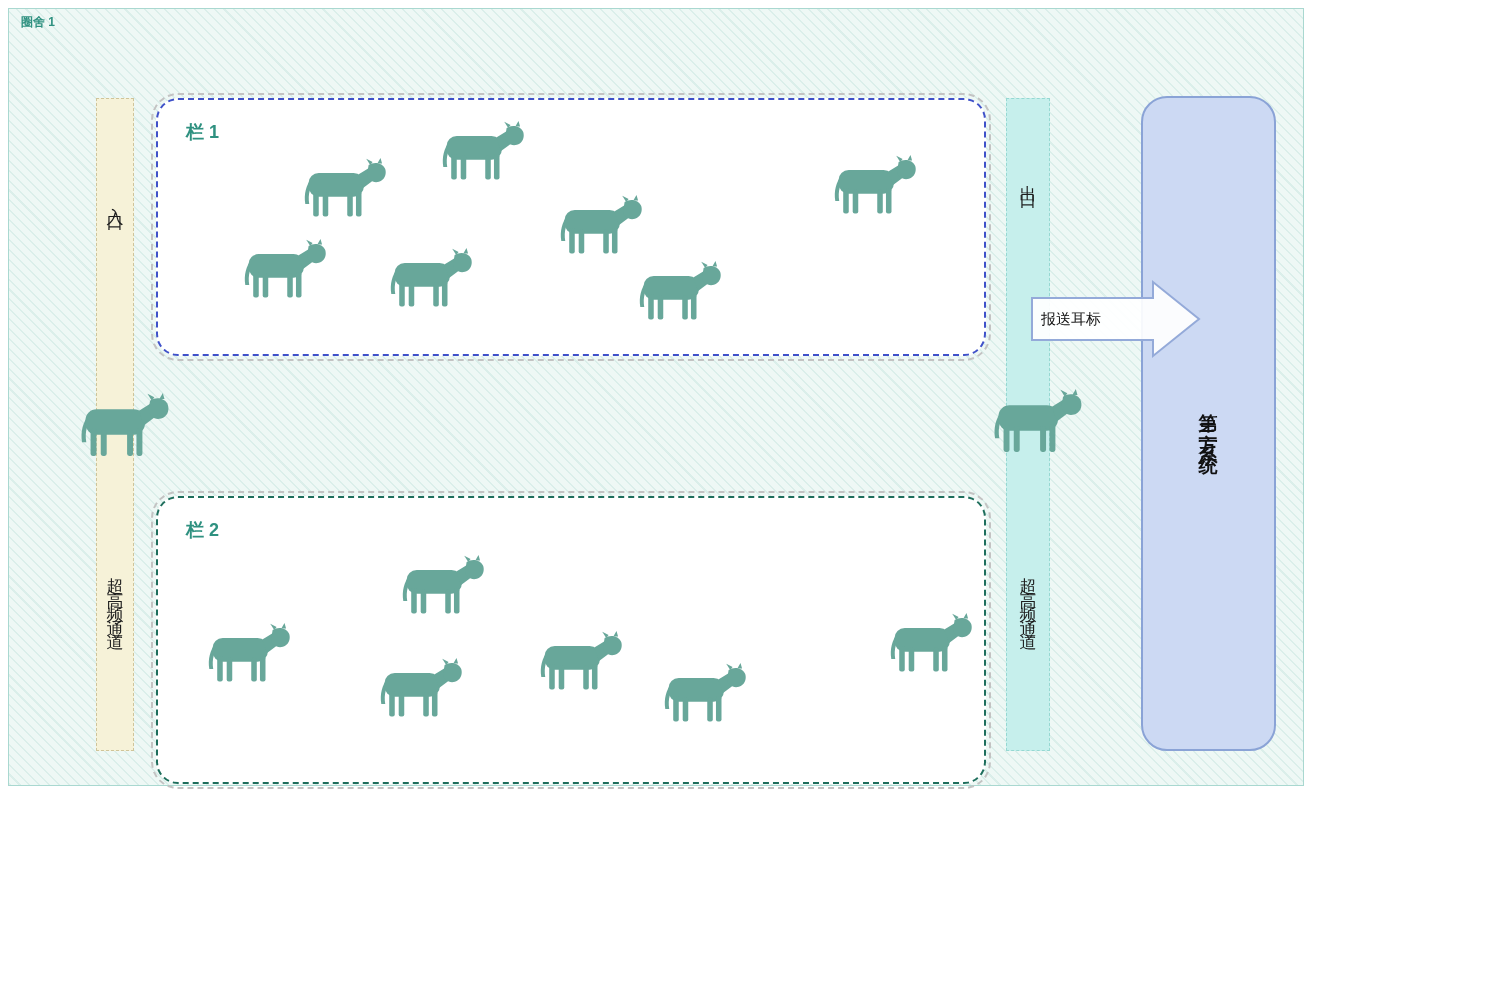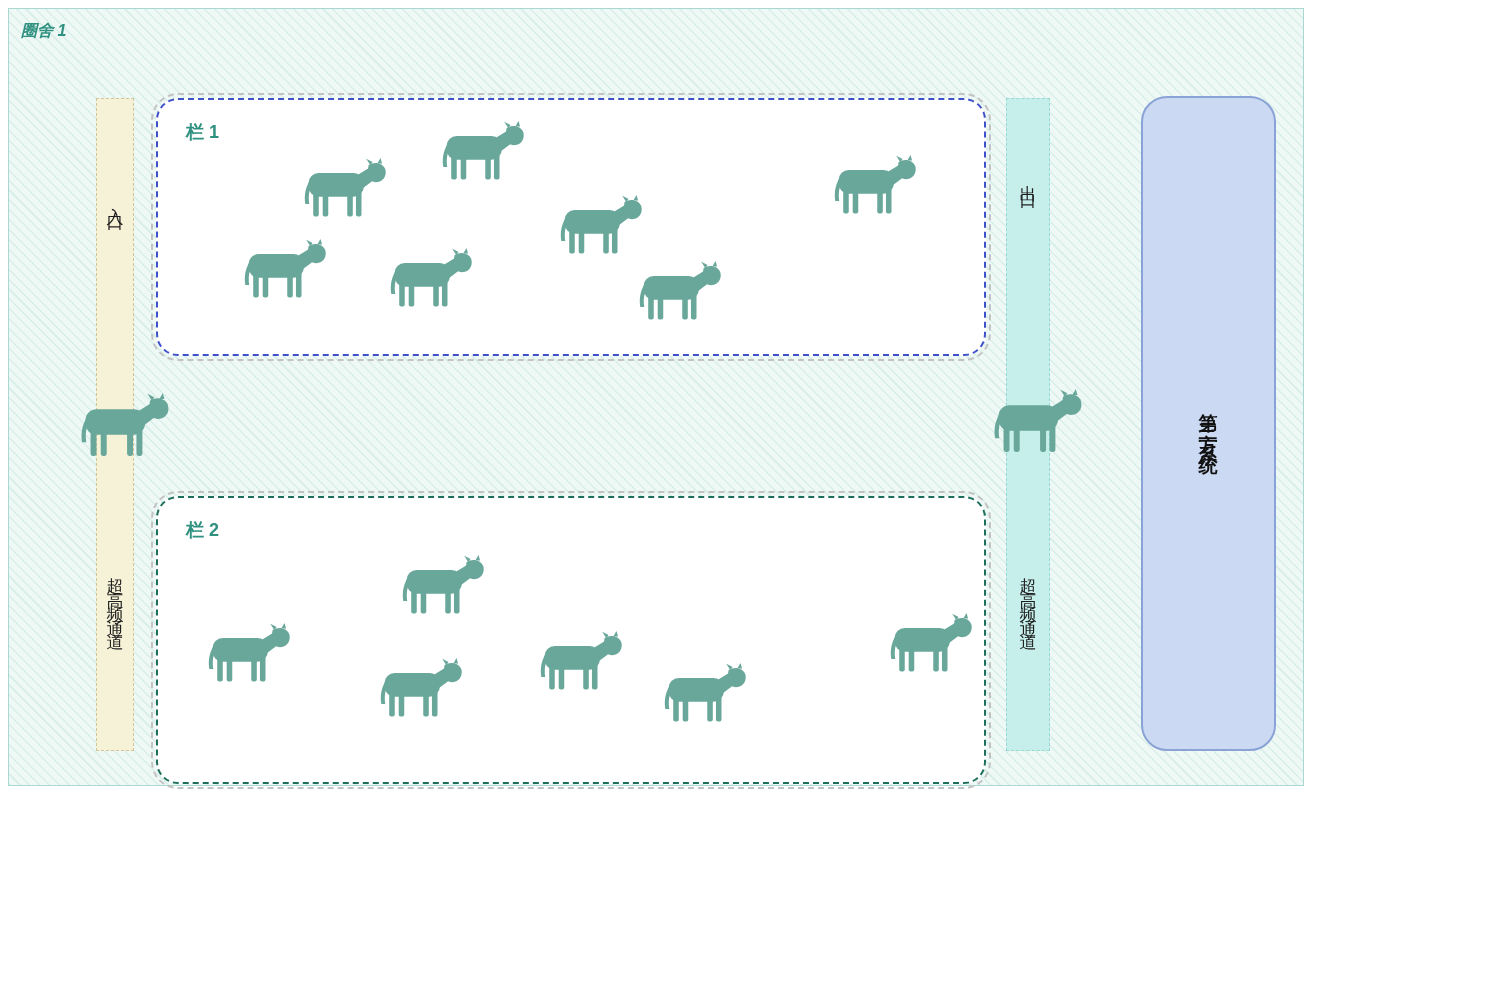--- a/index.html
+++ b/index.html
@@ -12,21 +12,21 @@
 
   
   .shed{
     position:absolute;left:8px;top:8px;width:1296px;height:778px;
     background-color:#eef8f5;
     background-image:repeating-linear-gradient(45deg,
       rgba(150,205,195,0.22) 0px, rgba(150,205,195,0.22) 1.5px,
       transparent 1.5px, transparent 7px);
     border:1px solid #a9d8d0;box-sizing:border-box;
   }
-  .shed-title{position:absolute;left:12px;top:12px;font-size:16px;font-weight:bold;color:#2f9180;font-style:italic;}
+  .shed-title{position:absolute;left:12px;top:5px;font-size:12px;font-weight:bold;color:#2f9180;}
 
   
   .channel{position:absolute;box-sizing:border-box;}
   .left-channel{left:87px;top:89px;width:38px;height:653px;background:#f6f2d8;border:1px dashed #cfc49a;}
   .right-channel{left:997px;top:89px;width:44px;height:653px;background:#c6efec;border:1px dashed #96d8d2;}
 
   .vtext{writing-mode:vertical-rl;text-orientation:upright;color:#1c1c1c;font-size:17px;line-height:1;}
   .channel .vtext{position:absolute;left:50%;transform:translateX(-50%);}
   .entrance-label{top:95px;letter-spacing:10px;}
   .exit-label{top:73px;letter-spacing:10px;}
@@ -302,15 +302,21 @@
     <path d="M93,9 C100,4 111,6 114,14 C116,21 113,28 106,30 C99,32 92,28 91,21 Z"></path>
     <path d="M95,9 L90,1 L98,5 Z"></path>
     <path d="M104,7 L108,0 L110,7 Z"></path>
   </svg>
       </div>
 
     <div class="third-party">
       <div class="vtext tp-label">第三方系统</div>
     </div>
 
+    <div class="arrow-wrap">
+      <svg viewBox="0 0 170 80" preserveAspectRatio="none">
+        <polygon points="1,19 122,19 122,3 168,40 122,77 122,61 1,61" fill="rgba(255,255,255,0.92)" stroke="#94aad9" stroke-width="2"></polygon>
+      </svg>
+      <div class="arrow-label">报送耳标</div>
+    </div>
 
   </div>
 </div>
 
 </body></html>

